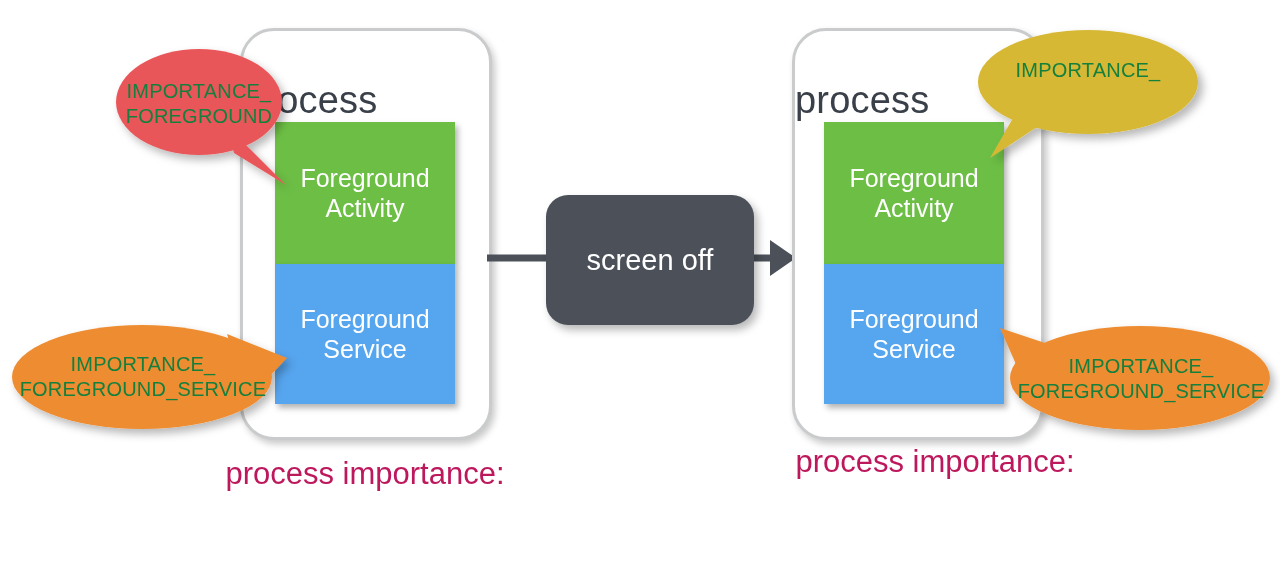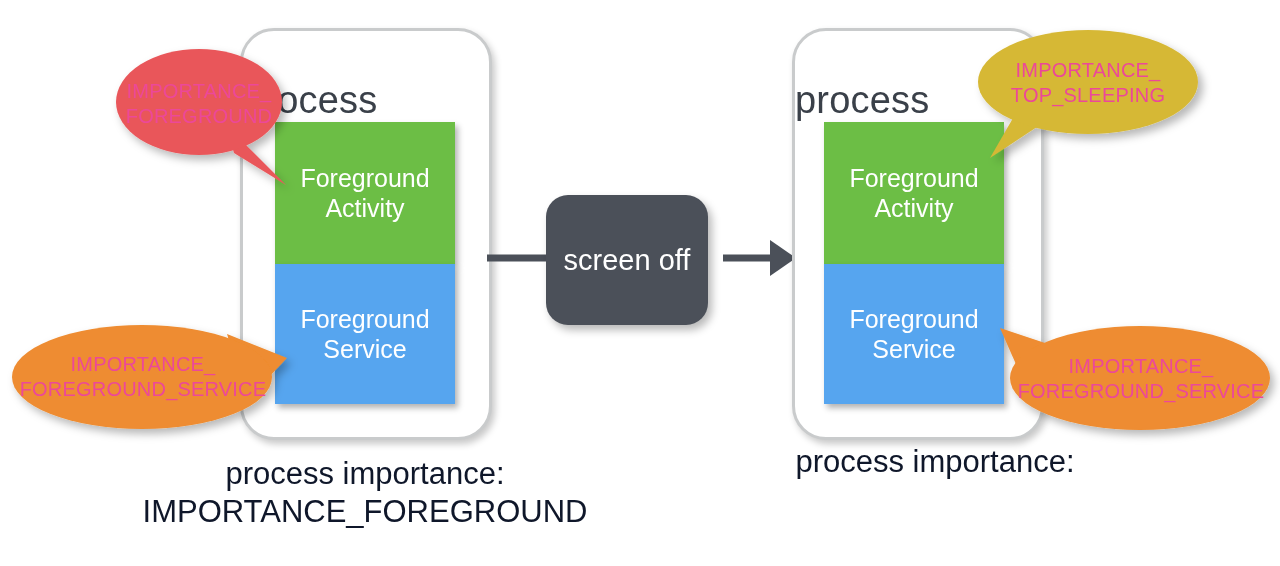--- a/index.html
+++ b/index.html
@@ -27,26 +27,26 @@
              display:flex;align-items:center;justify-content:center;
              color:#ffffff;box-shadow:4px 5px 8px rgba(0,0,0,.28);}
 
   
   .arrow-svg{position:absolute;left:0;top:0;overflow:visible;}
 
   
   .callout{position:absolute;}
   .callout svg{position:absolute;left:0;top:0;overflow:visible;}
   .callout .ctext{position:absolute;width:100%;text-align:center;
-                  color:#ec4899;line-height:1.25;letter-spacing:.2px;
+                  color:#15803d;line-height:1.25;letter-spacing:.2px;
                   pointer-events:none;}
   .ctext span{display:block;white-space:nowrap;}
 
   
-  .caption{position:absolute;text-align:center;color:#0f172a;
+  .caption{position:absolute;text-align:center;color:#be185d;
            line-height:1.24;font-weight:400;}
   .caption .ln{display:block;white-space:nowrap;}
   .strike{text-decoration:line-through;text-decoration-thickness:2px;}
 </style>
 </head>
 <body>
 
 <div id="stage">
 
   <div class="phone" style="left:240px;top:28px;width:252px;height:412px;">
@@ -66,21 +66,21 @@
       <span>Service</span>
     </span>
   </div>
 
   <svg class="arrow-svg" width="1280" height="566">
     <line x1="487" y1="258" x2="548" y2="258" stroke="#4B5059" stroke-width="7"></line>
     <line x1="723" y1="258" x2="776" y2="258" stroke="#4B5059" stroke-width="7"></line>
     <polygon points="770,240 796,258 770,276" fill="#4B5059"></polygon>
   </svg>
 
-  <div class="screenoff" style="left:546px;top:195px;width:162px;height:130px;font-size:29px;">
+  <div class="screenoff" style="left:546px;top:195px;width:208px;height:130px;font-size:29px;">
     <span>screen off</span>
   </div>
 
   <div class="phone" style="left:792px;top:28px;width:252px;height:412px;">
     <div class="phone-title" style="top:42px;font-size:38px;">process</div>
   </div>
 
   <div class="block" style="left:824px;top:122px;width:180px;height:142px;background:#6CBE45;font-size:25px;">
     <span>
       <span>Foreground</span>
@@ -138,21 +138,20 @@
           <feDropShadow dx="5" dy="5" stdDeviation="4" flood-color="#000" flood-opacity="0.28"></feDropShadow>
         </filter>
       </defs>
       <g filter="url(#sh3)">
         <polygon points="70,60 28,133 90,92" fill="#D6B836"></polygon>
         <ellipse cx="126" cy="57" rx="110" ry="52" fill="#D6B836"></ellipse>
       </g>
     </svg>
     <div class="ctext" style="top:33px;left:16px;width:220px;font-size:20px;">
       <span>IMPORTANCE_</span>
-      <span>TOP_SLEEPING</span>
     </div>
   </div>
 
   <div class="callout" style="left:988px;top:318px;width:290px;height:122px;">
     <svg width="290" height="122" viewBox="0 0 290 122">
       <defs>
         <filter id="sh4" x="-25%" y="-30%" width="160%" height="180%">
           <feDropShadow dx="4" dy="5" stdDeviation="4" flood-color="#000" flood-opacity="0.28"></feDropShadow>
         </filter>
       </defs>
@@ -162,20 +161,19 @@
       </g>
     </svg>
     <div class="ctext" style="top:36px;left:22px;width:262px;font-size:20px;">
       <span>IMPORTANCE_</span>
       <span>FOREGROUND_SERVICE</span>
     </div>
   </div>
 
   <div class="caption" style="left:120px;top:455px;width:490px;font-size:31px;">
     <span class="ln">process importance:</span>
-    <span class="ln">IMPORTANCE_FOREGROUND</span>
   </div>
 
   <div class="caption" style="left:670px;top:443px;width:530px;font-size:31px;">
     <span class="ln">process importance:</span>
   </div>
 
 </div>
 
 </body></html>

